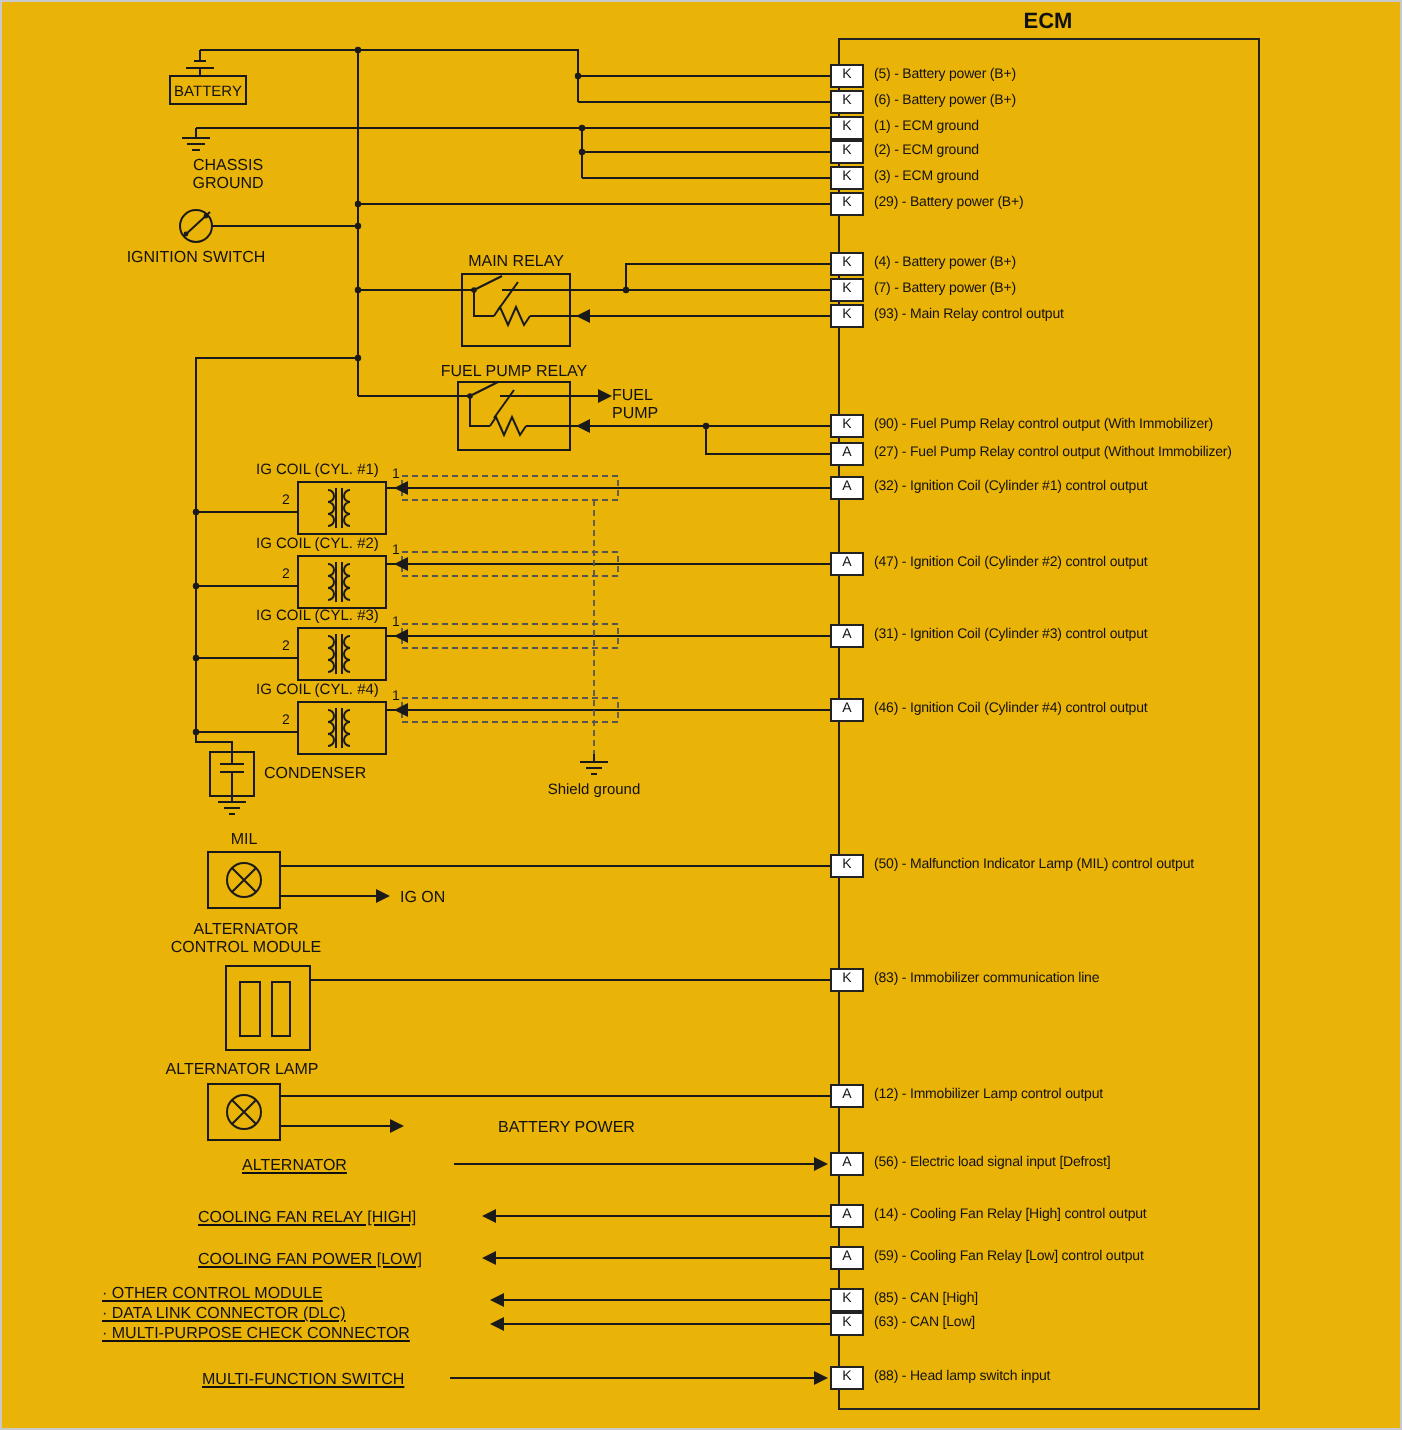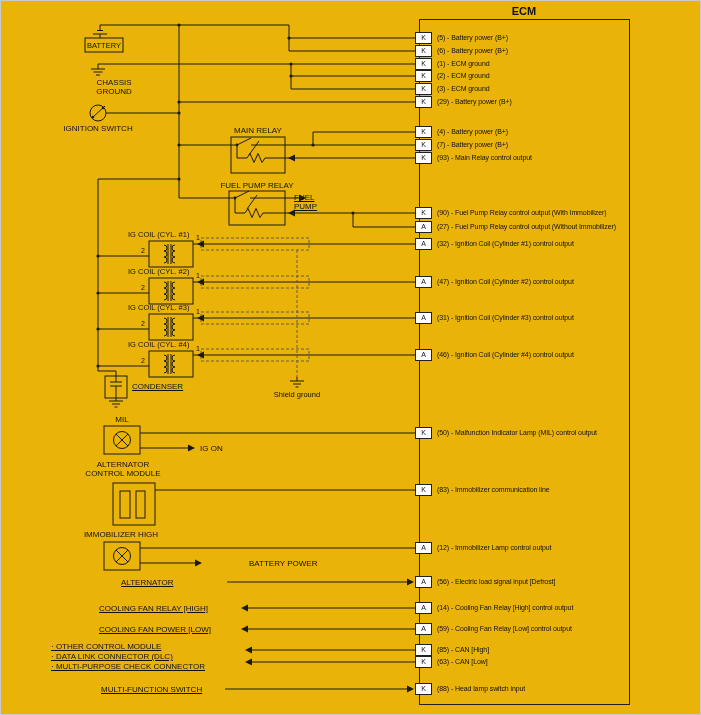--- a/index.html
+++ b/index.html
@@ -210,44 +210,44 @@
   </svg>
 
   <div class="ecm-title">ECM</div>
   <div class="ecm-box"></div>
 
   <div class="lbl ctr" style="left:84px;top:40px;width:38px;font-size:7.5px;">BATTERY</div>
   <div class="lbl ctr" style="left:78px;top:77px;width:70px;">CHASSIS GROUND</div>
   <div class="lbl ctr" style="left:62px;top:123px;width:70px;">IGNITION SWITCH</div>
   <div class="lbl ctr nw" style="left:226px;top:125px;width:62px;">MAIN RELAY</div>
   <div class="lbl ctr nw" style="left:212px;top:180px;width:88px;">FUEL PUMP RELAY</div>
-  <div class="lbl" style="left:293px;top:192px;width:34px;text-decoration:underline;">FUEL PUMP</div>
+  <div class="lbl" style="left:305px;top:192px;width:34px;">FUEL PUMP</div>
 
   <div class="lbl nw coil-lbl" style="left:127px;top:229px;">IG COIL (CYL. #1)</div>
   <div class="lbl nw coil-lbl" style="left:127px;top:266px;">IG COIL (CYL. #2)</div>
   <div class="lbl nw coil-lbl" style="left:127px;top:302px;">IG COIL (CYL. #3)</div>
   <div class="lbl nw coil-lbl" style="left:127px;top:339px;">IG COIL (CYL. #4)</div>
 
   <div class="lbl small" style="left:195px;top:233px;">1</div>
   <div class="lbl small" style="left:195px;top:271px;">1</div>
   <div class="lbl small" style="left:195px;top:307px;">1</div>
   <div class="lbl small" style="left:195px;top:344px;">1</div>
   <div class="lbl small" style="left:140px;top:246px;">2</div>
   <div class="lbl small" style="left:140px;top:283px;">2</div>
   <div class="lbl small" style="left:140px;top:319px;">2</div>
   <div class="lbl small" style="left:140px;top:356px;">2</div>
 
-  <div class="lbl nw" style="left:131px;top:381px;text-decoration:underline;">CONDENSER</div>
+  <div class="lbl nw" style="left:131px;top:381px;">CONDENSER</div>
   <div class="lbl ctr nw" style="left:263px;top:389px;width:66px;font-size:7.5px;">Shield ground</div>
 
   <div class="lbl ctr" style="left:103px;top:414px;width:36px;">MIL</div>
   <div class="lbl nw" style="left:199px;top:443px;">IG ON</div>
 
   <div class="lbl ctr" style="left:84px;top:459px;width:76px;">ALTERNATOR CONTROL MODULE</div>
-  <div class="lbl ctr nw" style="left:78px;top:529px;width:84px;">IMMOBILIZER HIGH</div>
+  <div class="lbl ctr nw" style="left:78px;top:529px;width:84px;">ALTERNATOR LAMP</div>
   <div class="lbl nw" style="left:206px;top:558px;margin-left:42px;">BATTERY POWER</div>
 
   <div class="lbl rt nw" style="left:120px;top:577px;width:102px;">ALTERNATOR</div>
   <div class="lbl rt nw" style="left:98px;top:603px;width:134px;">COOLING FAN RELAY [HIGH]</div>
   <div class="lbl rt nw" style="left:98px;top:624px;width:134px;">COOLING FAN POWER [LOW]</div>
 
   <div class="lbl rt nw" style="left:50px;top:641px;width:182px;">· OTHER CONTROL MODULE</div>
   <div class="lbl rt nw" style="left:50px;top:651px;width:182px;">· DATA LINK CONNECTOR (DLC)</div>
   <div class="lbl rt nw" style="left:50px;top:661px;width:182px;">· MULTI-PURPOSE CHECK CONNECTOR</div>
 

